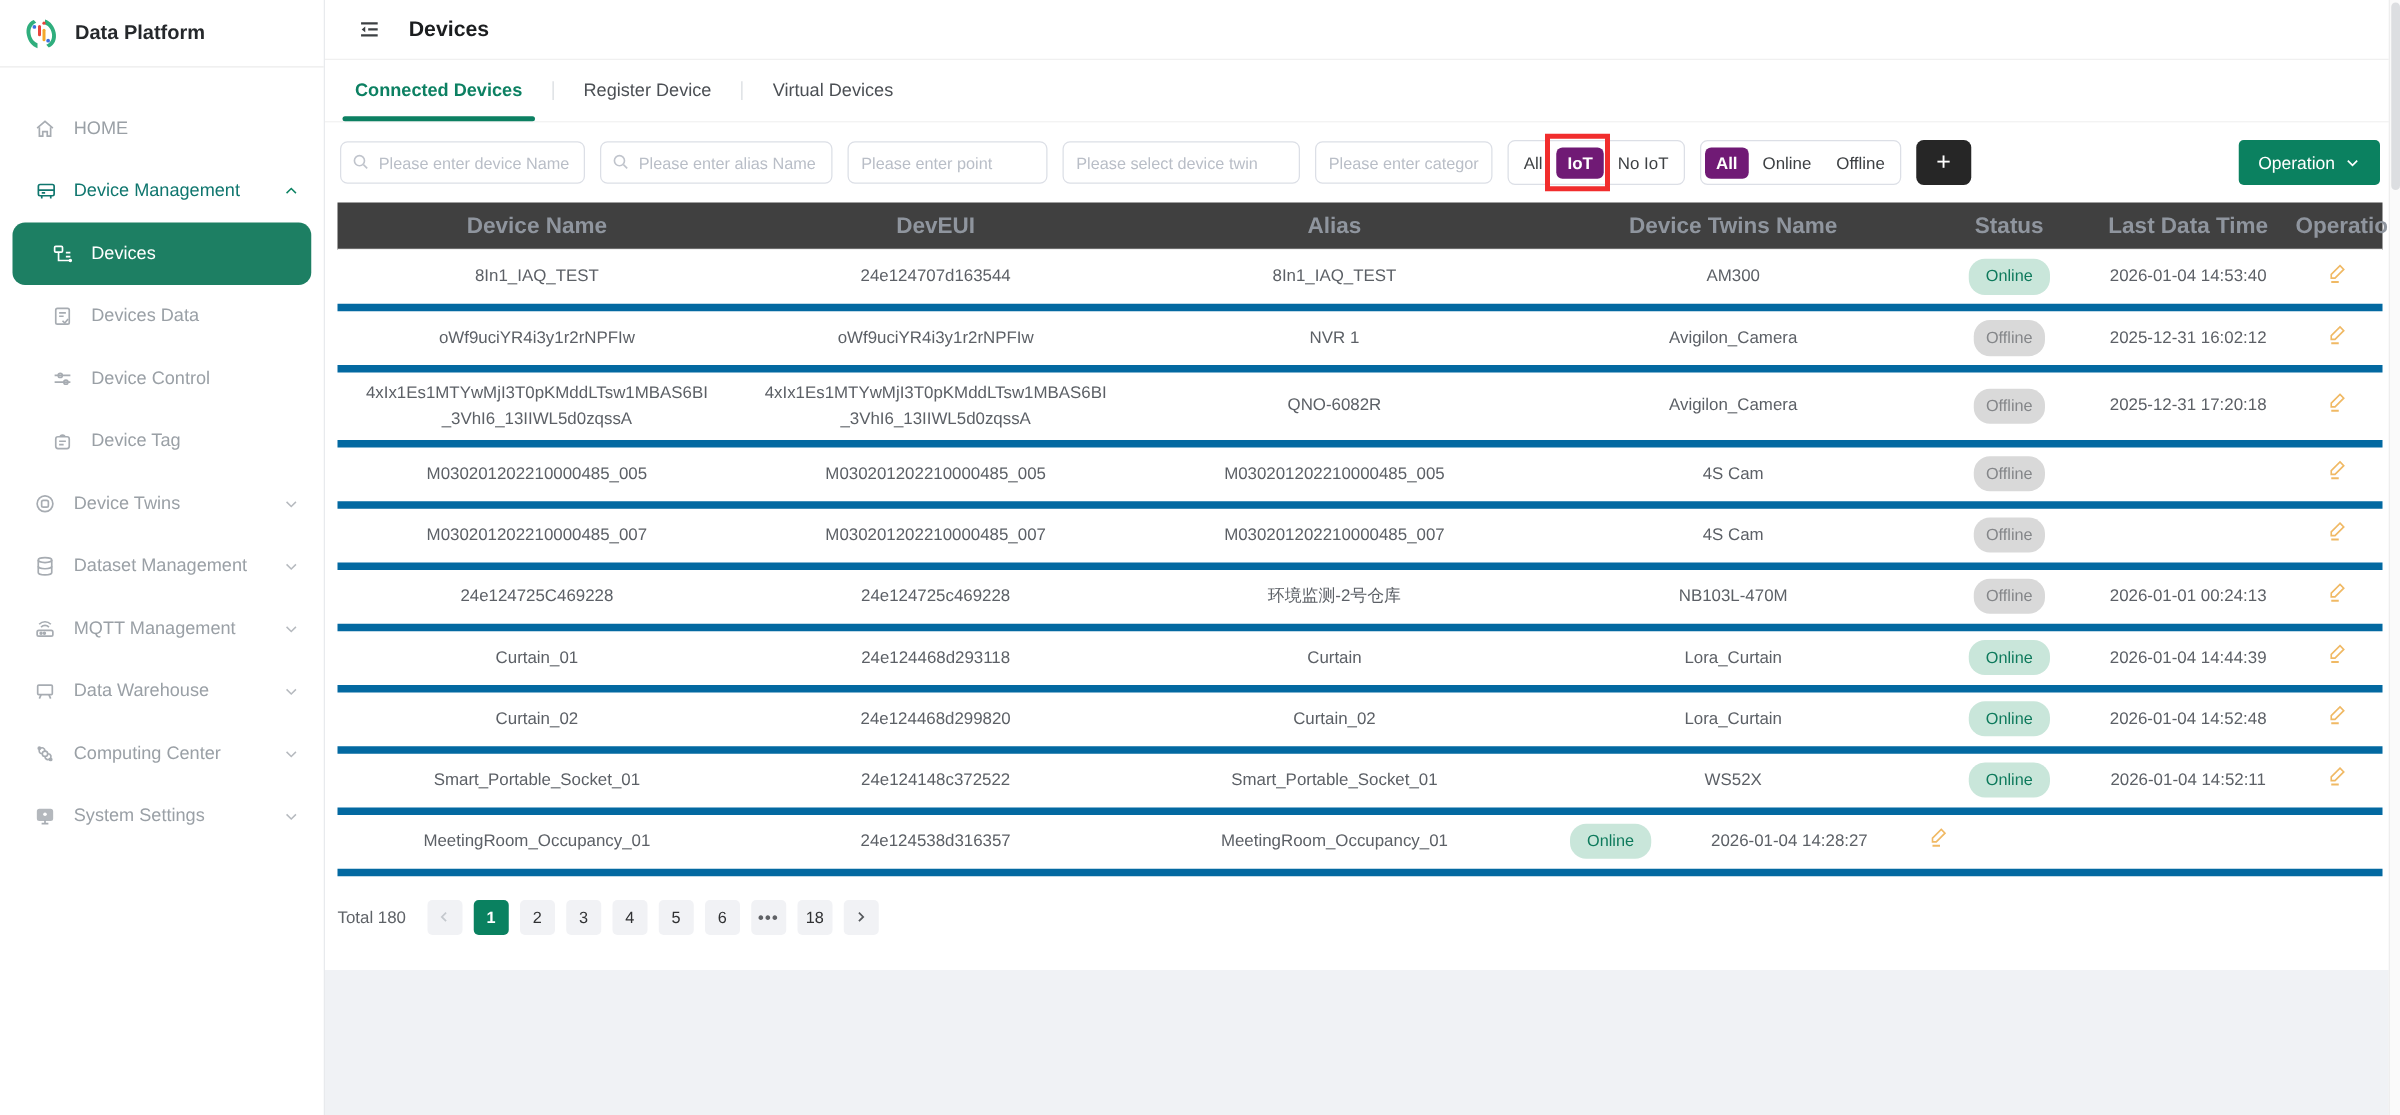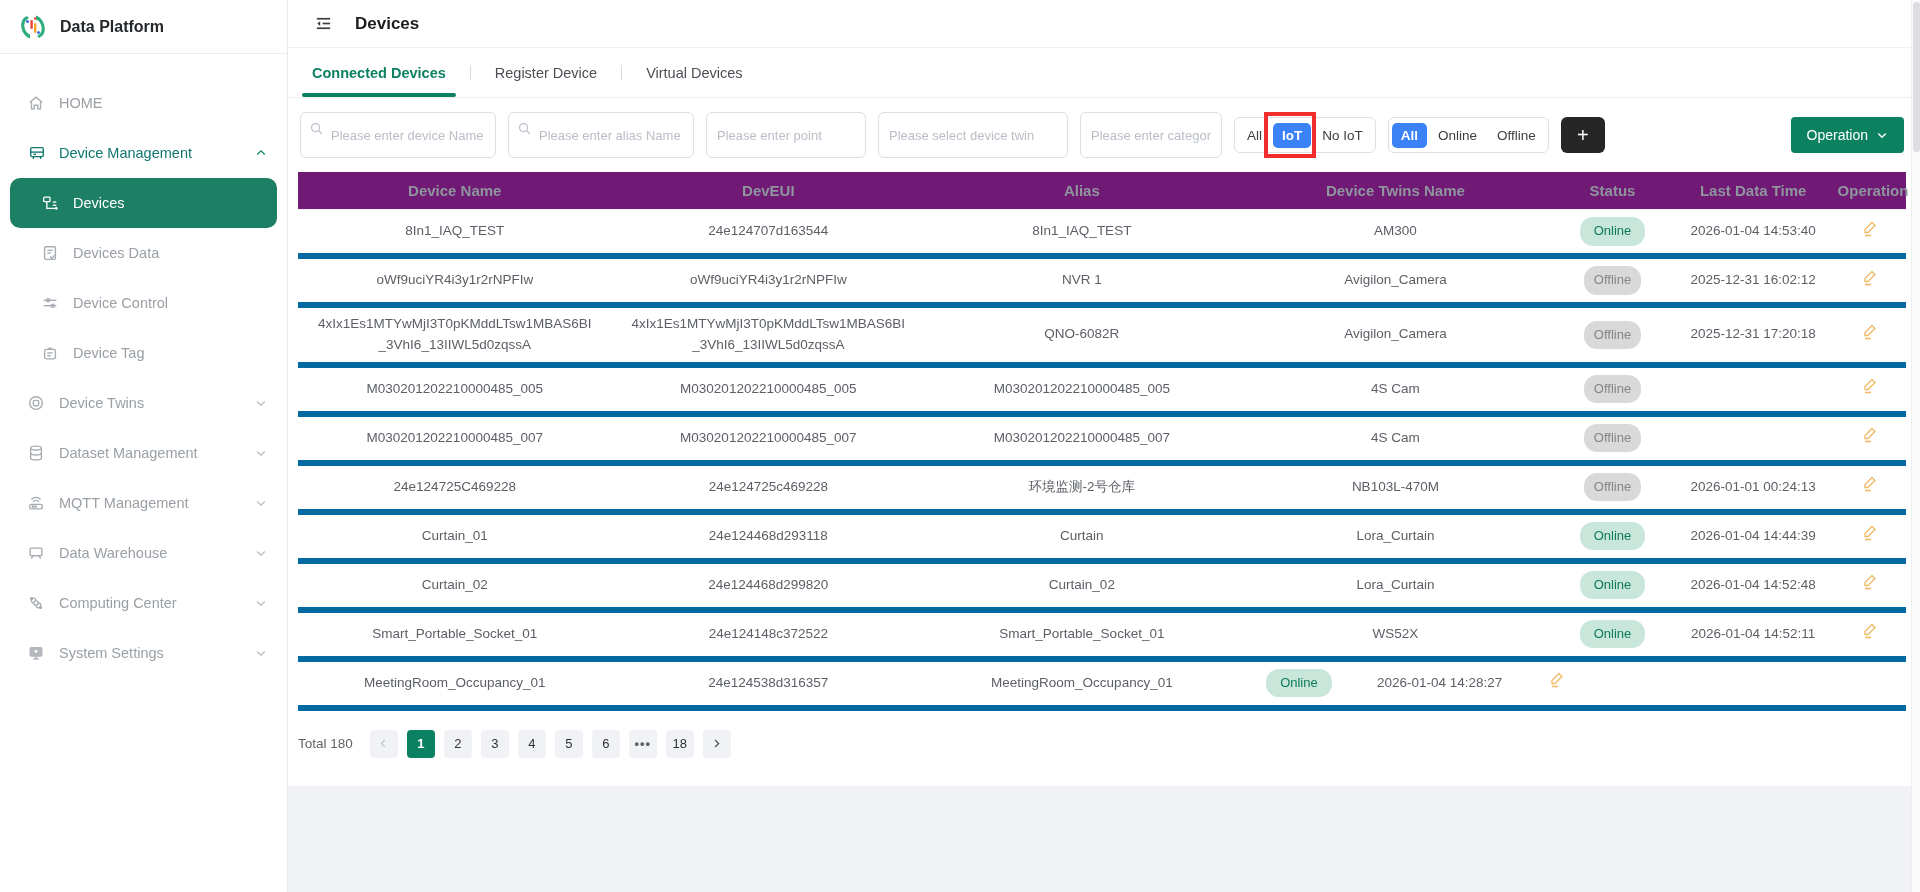--- a/index.html
+++ b/index.html
@@ -2,21 +2,21 @@
 <html><head>
 <meta charset="utf-8">
 <style>
   * { box-sizing: border-box; margin: 0; padding: 0; }
   html, body { width: 1920px; height: 892px; overflow: hidden; }
   body { font-family: "Liberation Sans", sans-serif; background: #f0f2f5; position: relative; }
 
   .layout { display: flex; width: 1920px; height: 892px; }
 
   
-  .sidebar { width: 288px; flex-shrink: 0; background: #fff; border-right: 1px solid #e8eaed; height: 100%; }
+  .sidebar { width: 260px; flex-shrink: 0; background: #fff; border-right: 1px solid #e8eaed; height: 100%; }
   .logo-row { height: 54px; display: flex; align-items: center; gap: 12px; padding: 0 18px; border-bottom: 1px solid #ececec; }
   .app-title { font-size: 16px; font-weight: bold; color: #25282b; }
   .menu { padding-top: 24px; }
   .menu-item { height: 50px; display: flex; align-items: center; gap: 13px; padding: 0 20px 0 26px; font-size: 14.5px; color: #9aa0a6; cursor: pointer; }
   .menu-item .mi-icon { display: flex; width: 20px; justify-content: center; color: #a7acb2; }
   .menu-item.green, .menu-item.green .mi-icon { color: #0f766e; justify-content: flex-end; }
   .menu-item.sub { padding-left: 40px; }
   .menu-item.active { background: #1d7f63; color: #fff; border-radius: 10px; margin: 0 10px; padding-left: 30px; }
   .menu-item.active .mi-icon { color: #fff; }
   .menu-item .chev { margin-left: auto; display: flex; color: #b6babf; }
@@ -32,39 +32,39 @@
   .tab { height: 100%; display: flex; align-items: center; position: relative; font-size: 14.5px; color: #4b4f54; cursor: pointer; padding: 0 2px; }
   .tab.active { color: #0c8062; font-weight: bold; }
   .tab.active::after { content: ""; position: absolute; left: -8px; right: -8px; bottom: 0; height: 4px; background: #0c8062; border-radius: 3px; }
   .tab-sep { width: 1px; height: 15px; background: #d8dbdf; margin: 0 22px; }
 
   .content { background: #fff; padding: 0 14px 26px 10px; }
 
   
   .filters { display: flex; align-items: center; gap: 12px; padding: 14px 2px 12px 2px; }
   .f-input { position: relative; }
-  .f-input input { height: 46px; width: 100%; border: 1px solid #dcdfe6; border-radius: 6px; font-size: 13px; color: #1d4ed8; padding: 0 10px; outline: none; font-family: "Liberation Sans", sans-serif; }
+  .f-input input { height: 34px; width: 100%; border: 1px solid #dcdfe6; border-radius: 6px; font-size: 13px; color: #1d4ed8; padding: 0 10px; outline: none; font-family: "Liberation Sans", sans-serif; }
   .f-input input::placeholder { color: #b9bec7; }
   .f-input.with-icon input { padding-left: 30px; }
   .f-input .search-ic { position: absolute; left: 9px; top: 9px; color: #c0c4cc; }
   .w1 { width: 196px; } .w2 { width: 186px; } .w3 { width: 160px; } .w4 { width: 190px; } .w5 { width: 142px; }
 
   .segmented { display: flex; align-items: center; background: #fff; border: 1px solid #dcdfe6; border-radius: 6px; padding: 3px; height: 36px; gap: 2px; }
   .seg-item { padding: 5px 9px; font-size: 13.5px; color: #3d4043; border-radius: 5px; cursor: pointer; position: relative; white-space: nowrap; }
-  .seg-item.selected { background: #3b82f6; color: #fff; font-weight: bold; }
+  .seg-item.selected { background: #701a75; color: #fff; font-weight: bold; }
   .red-annotation { position: absolute; left: -9px; top: -11px; right: -5px; bottom: -10px; border: 4px solid #f12d2d; pointer-events: none; z-index: 5; }
 
   .add-btn { width: 44px; height: 36px; background: #262626; border-radius: 6px; color: #fff; font-size: 20px; display: flex; align-items: center; justify-content: center; cursor: pointer; }
   .op-btn { margin-left: auto; height: 36px; background: #0b8160; color: #fff; border-radius: 4px; padding: 0 16px; display: flex; align-items: center; gap: 8px; font-size: 14px; cursor: pointer; }
   .op-btn .chev { display: flex; }
 
   
   .table { width: 100%; margin-top: 2px; }
   .thead, .tr { display: flex; align-items: center; }
-  .thead { background: #701a75; height: 38px; border-bottom: 1px solid #f0f0f0; font-size: 15px; font-weight: bold; color: #8f959e; }
+  .thead { background: #404040; height: 38px; border-bottom: 1px solid #f0f0f0; font-size: 18px; font-weight: bold; color: #8f959e; }
   .tr { min-height: 49px; border-bottom: 6px solid #0369a1; font-size: 13.5px; color: #5c6066; }
   .td, .th { text-align: center; padding: 6px 4px; line-height: 1.55; }
   .c1 { width: 19.5%; } .c2 { width: 19.5%; } .c3 { width: 19.5%; } .c4 { width: 19.5%; }
   .c5 { width: 7.5%; } .c6 { width: 10%; } .c7 { width: 4.5%; }
   .l2:empty { display: none; }
   .l2 { display: block; }
   .line1 { display: block; }
   .badge { display: inline-block; border-radius: 13px; font-size: 13px; padding: 4px 14px; }
   .badge.online { background: #c9e6da; color: #0e7a5c; }
   .badge.offline { background: #d9d9d9; color: #848689; padding: 4px 10px; }

